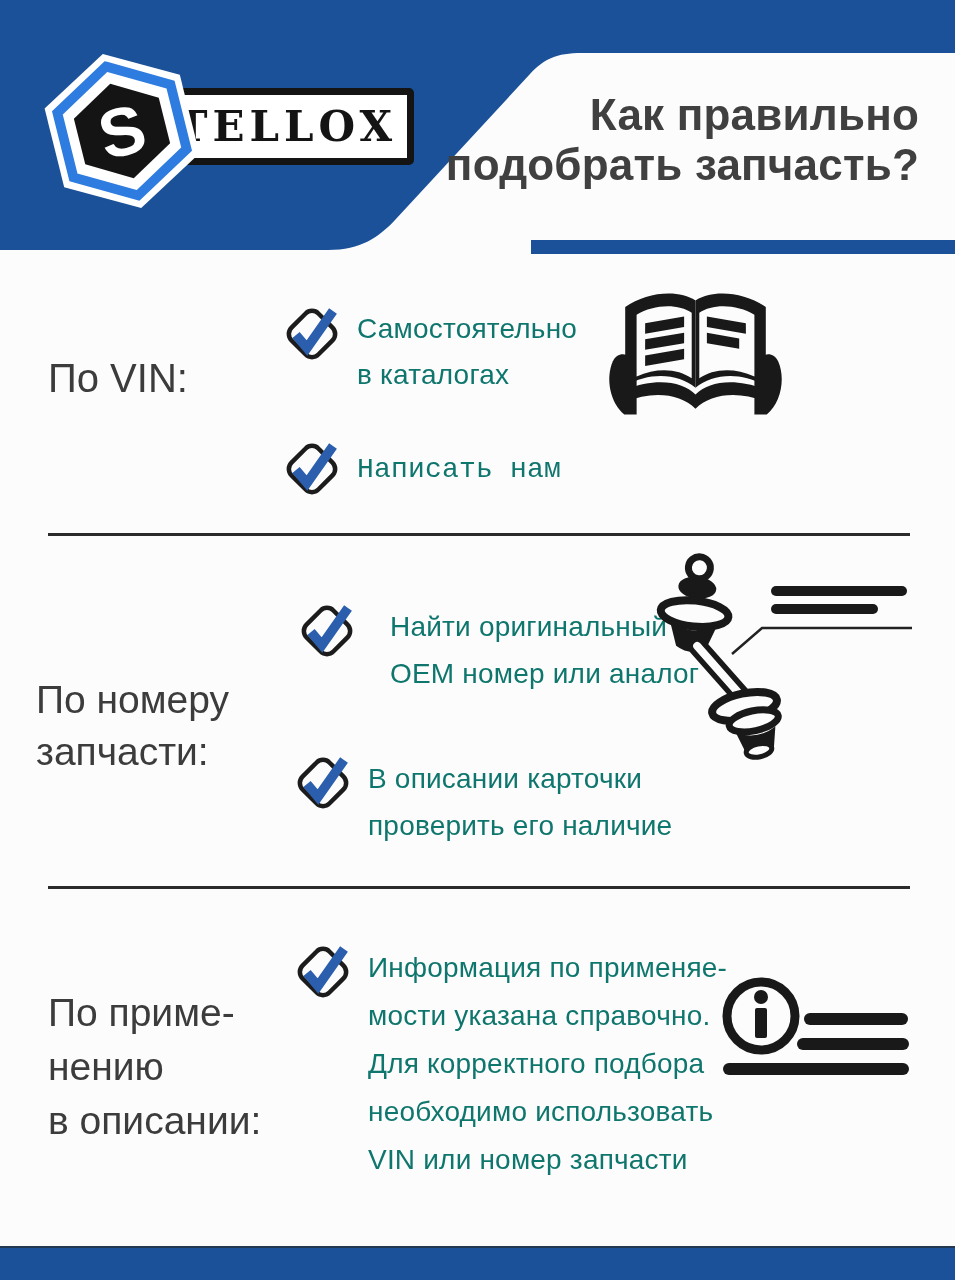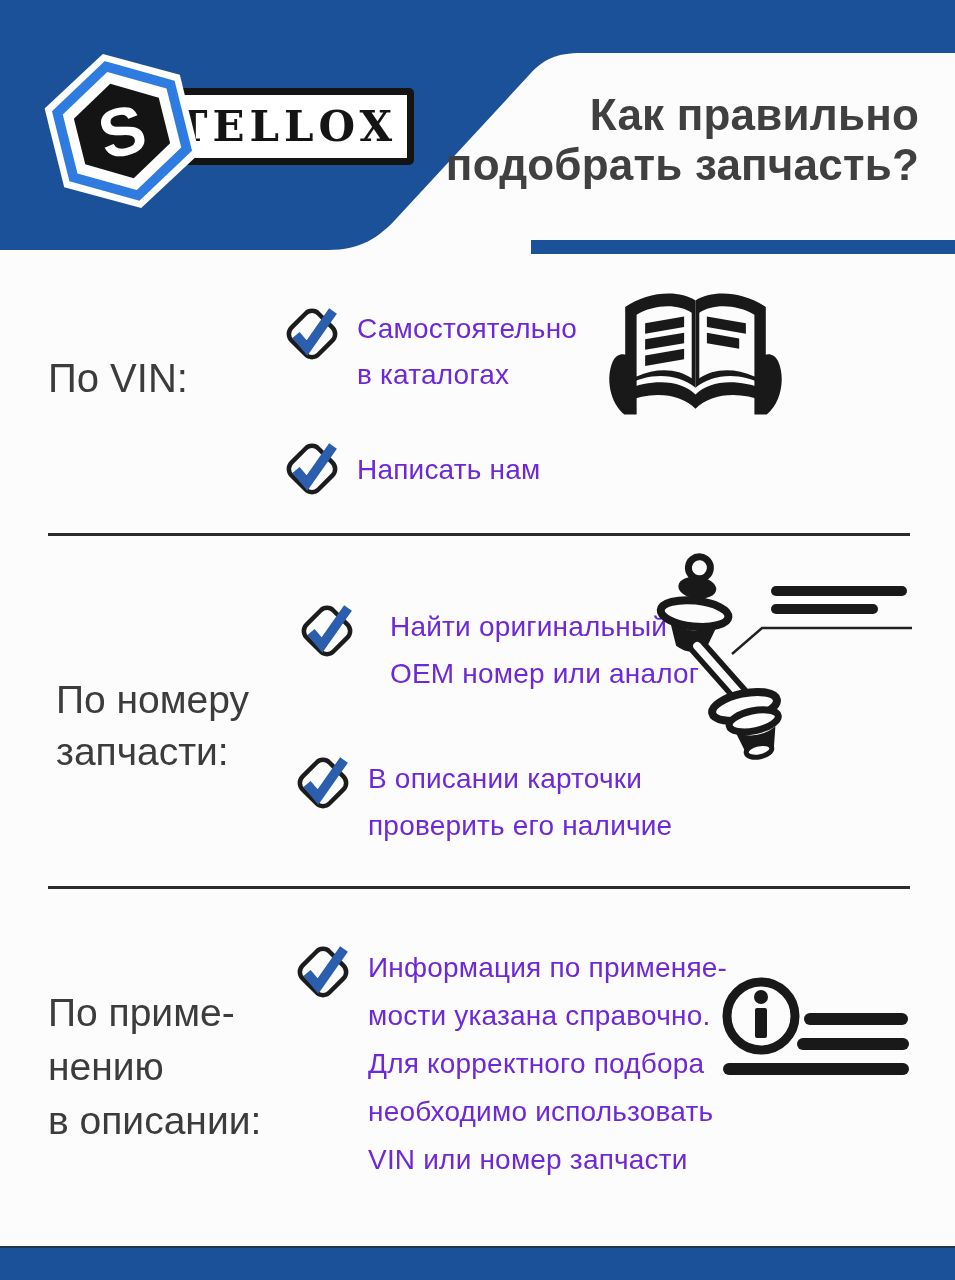--- a/index.html
+++ b/index.html
@@ -30,31 +30,31 @@
   }
   .logo-emblem{left:36px;top:50px;width:172px;height:162px;}
 
   
   .sec-heading{
     color:#3c3c3c;font-size:39px;line-height:52px;
     text-decoration-thickness:3px;text-underline-offset:10px;
     text-decoration-color:#3c3c3c;
   }
   .h1{left:48px;top:352px;font-size:40px;}
-  .h2{left:56px;top:674px;}
+  .h2{left:36px;top:674px;}
   .h3{left:48px;top:986px;line-height:54px;}
 
   .check-row{display:flex;align-items:flex-start;}
   .check-ico{width:62px;height:62px;flex:0 0 62px;overflow:visible;}
   .item-text{
-    margin-left:14px;color:#6d28d9;font-size:28px;line-height:46px;
+    margin-left:14px;color:#0f766e;font-size:28px;line-height:46px;
     padding-top:3px;letter-spacing:.2px;
   }
   .r1a{left:281px;top:303px;}
-  .r1b{left:281px;top:438px;} .r1b .item-text{padding-top:9px;}
+  .r1b{left:281px;top:438px;font-family:Liberation Mono, monospace;} .r1b .item-text{padding-top:9px;}
   .r2a{left:296px;top:600px;} .r2a .item-text{line-height:47px;margin-left:32px;}
   .r2b{left:292px;top:752px;} .r2b .item-text{line-height:47px;}
   .r3a{left:292px;top:941px;} .r3a .item-text{line-height:48px;}
 
   .divider{left:48px;width:862px;height:3px;background:#2b2b2b;}
   .d1{top:533px;} .d2{top:886px;}
 
   .book-ico{left:598px;top:289px;width:195px;height:133px;}
   .part-ico{left:638px;top:554px;width:175px;height:210px;overflow:visible;}
   .thick-line{background:#191919;height:10px;border-radius:5px;}

